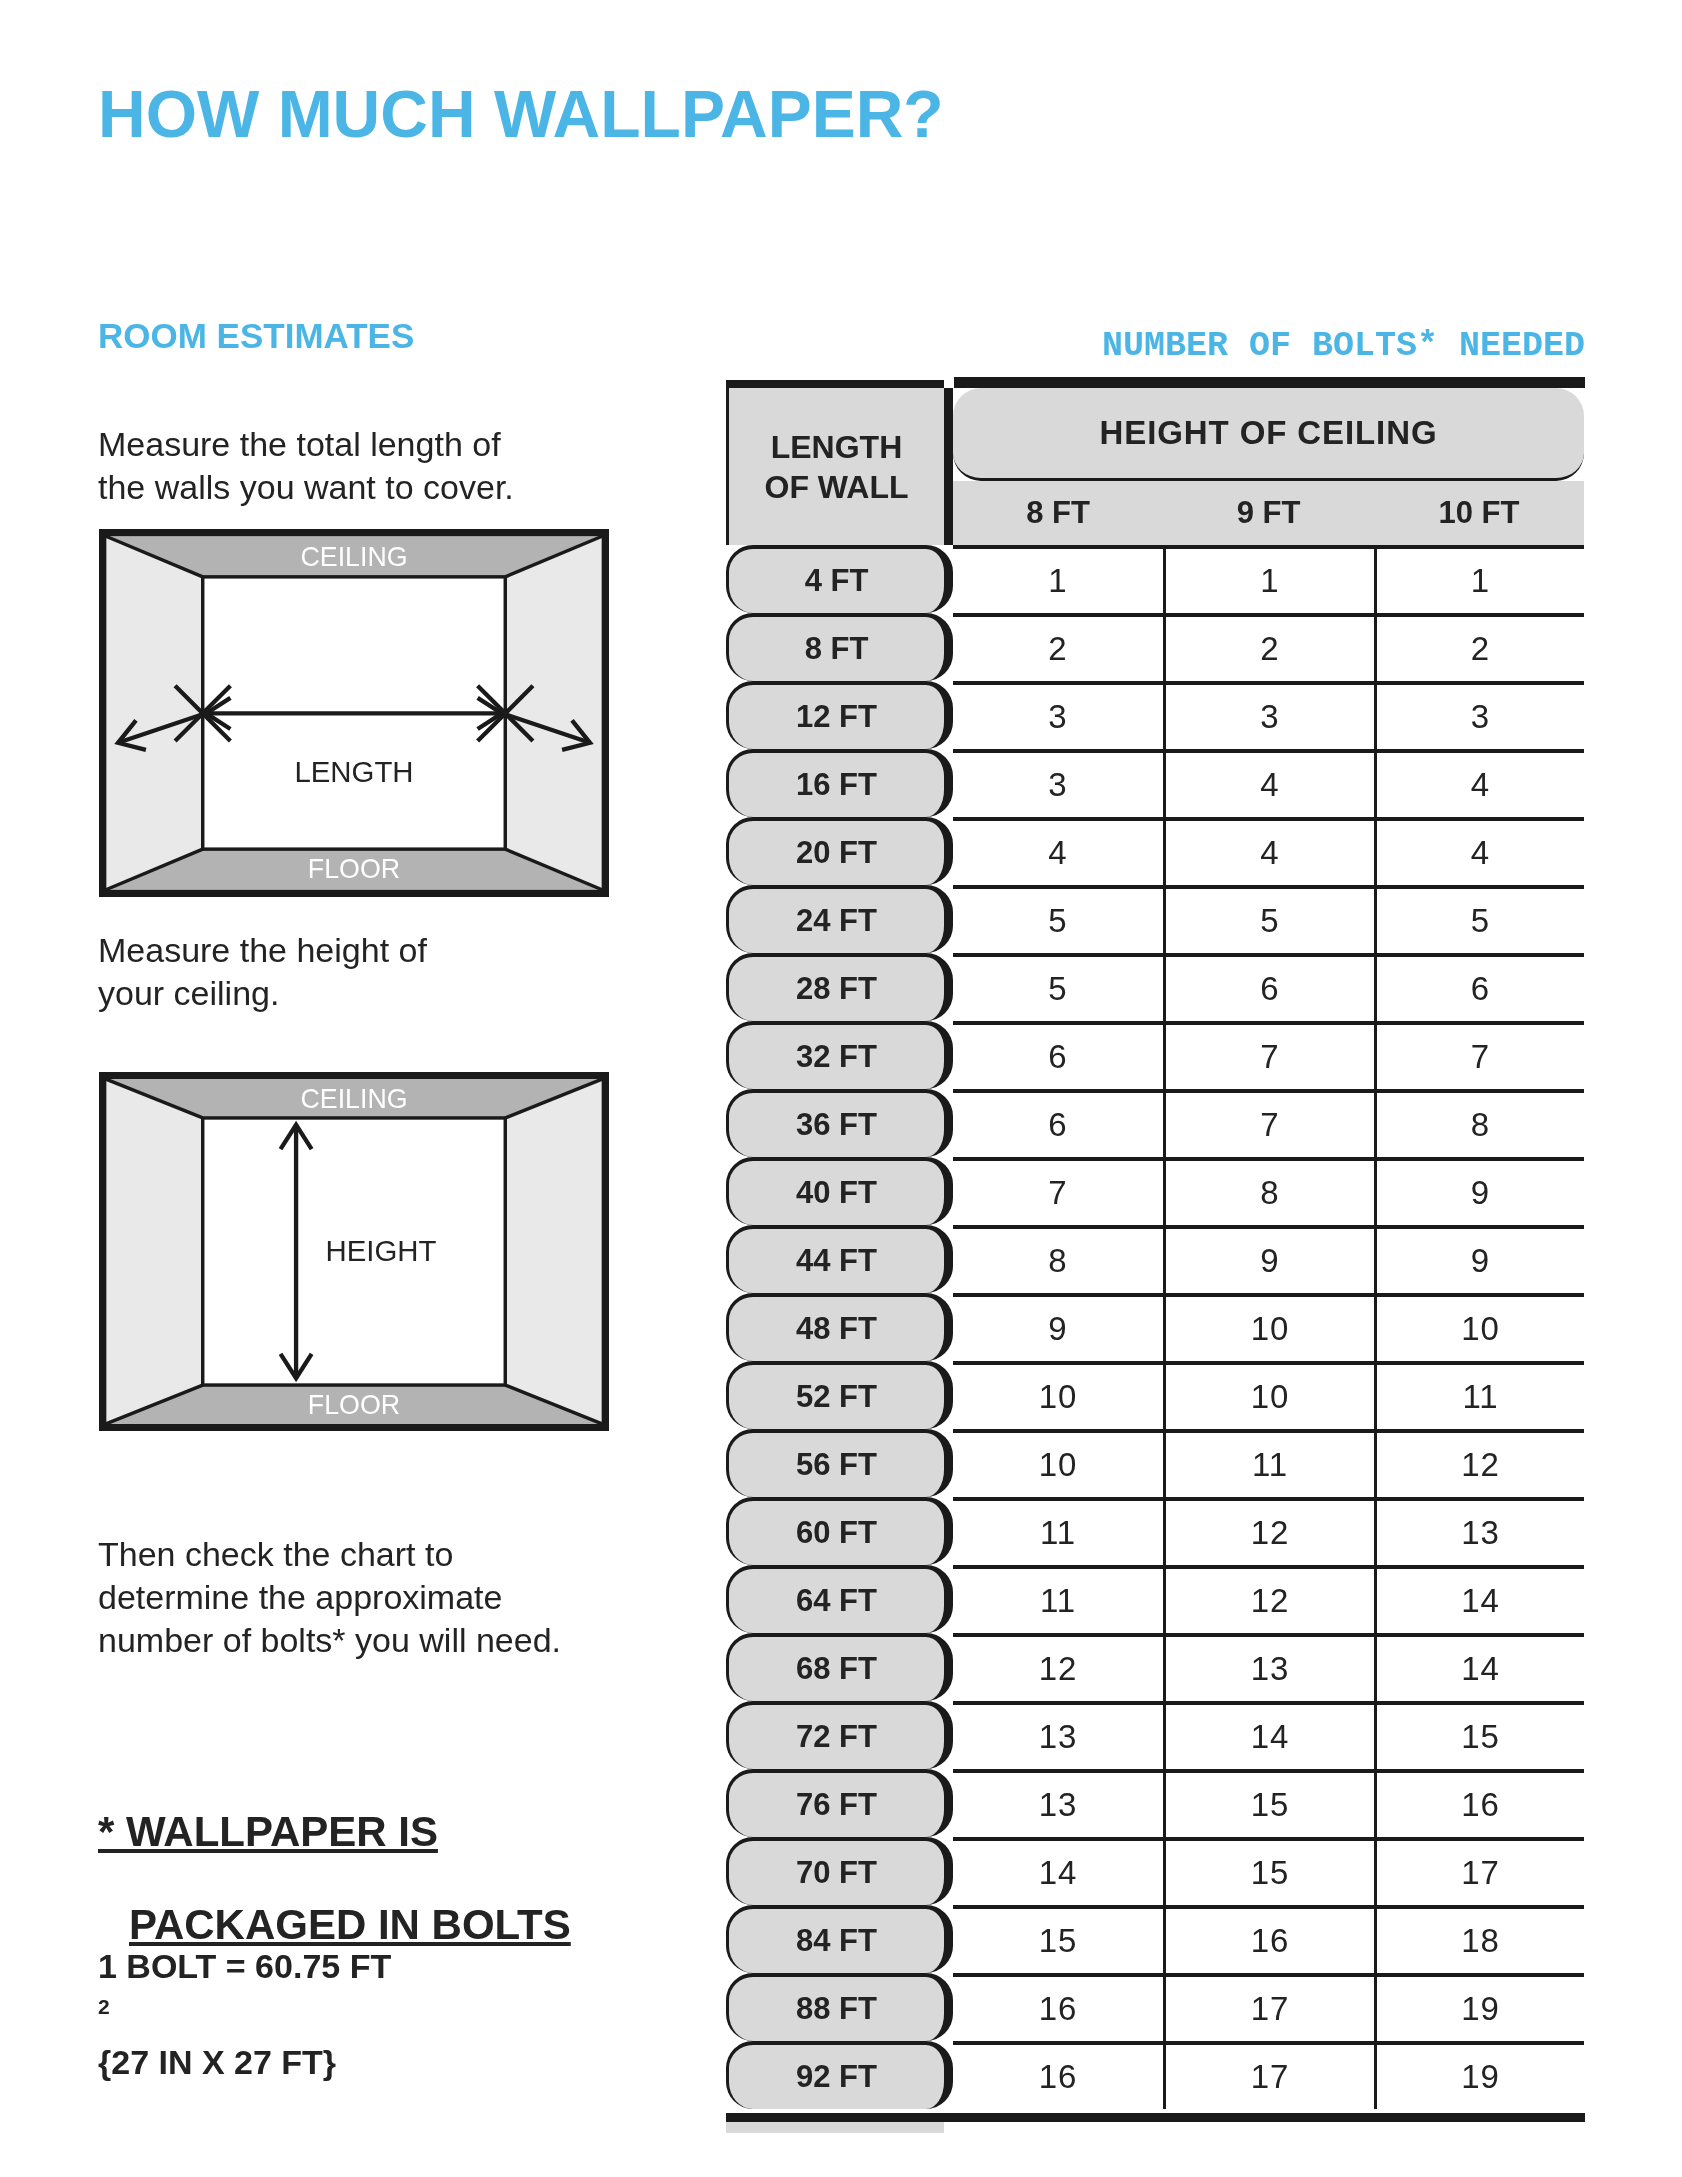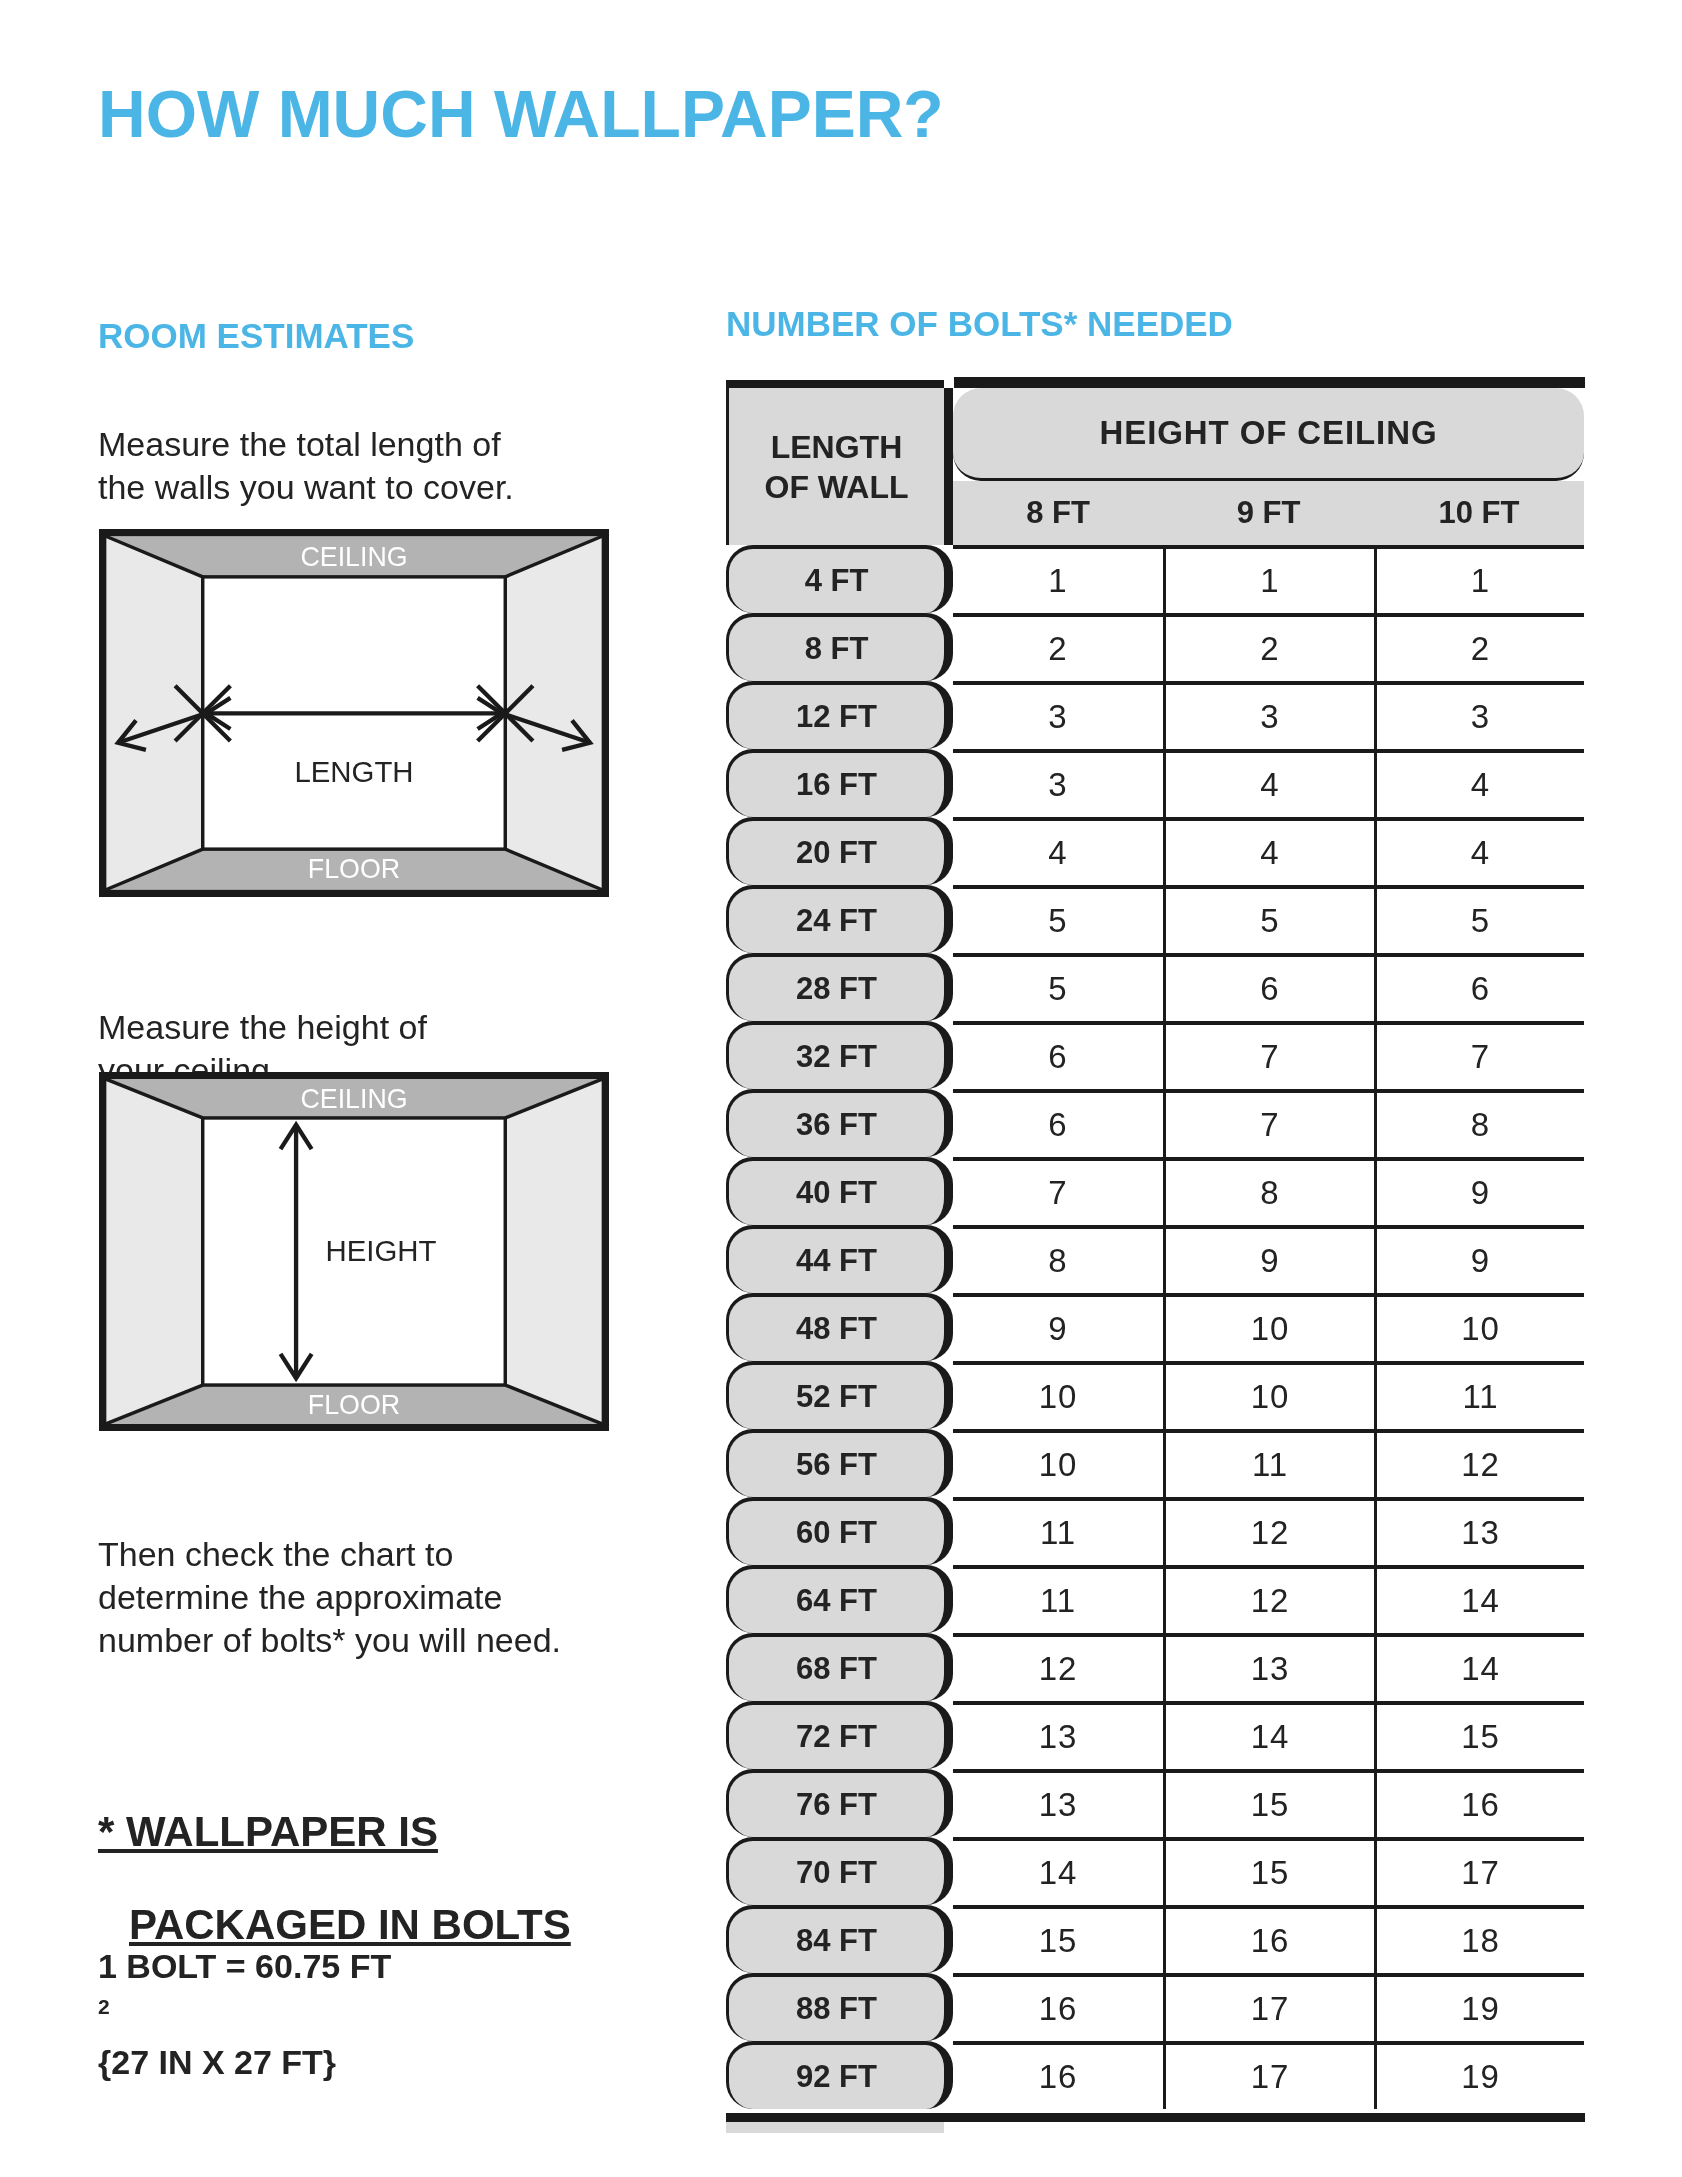--- a/index.html
+++ b/index.html
@@ -16,25 +16,25 @@
     font-family:"Liberation Sans","DejaVu Sans",sans-serif;color:var(--ink);
   }
   .page-title{
     position:absolute;left:98px;top:76px;margin:0;
     font-size:66px;font-weight:bold;color:var(--accent);letter-spacing:0;
   }
   .section-heading{
     position:absolute;margin:0;font-size:35px;font-weight:bold;color:var(--accent);
   }
   #room-estimates-heading{left:98px;top:316px;}
-  #table-title{left:726px;top:304px;width:859px;text-align:left;}
+  #table-title{left:726px;top:326px;width:859px;text-align:right;font-family:Liberation Mono, monospace;}
   .para{position:absolute;font-size:34px;line-height:43px;color:var(--ink);}
   .para span{display:block;}
   #para-intro{left:98px;top:389px;}
-  #para-height{left:98px;top:972px;}
+  #para-height{left:98px;top:895px;}
   #para-chart{left:98px;top:1499px;}
   .footnote{position:absolute;left:98px;top:1767px;font-size:42px;line-height:46px;font-weight:bold;text-decoration:underline;}
   .footnote span{display:block;}
   .footnote .indent{margin-left:31px;margin-top:47px;}
   .bolt-eq{position:absolute;left:98px;top:1908px;font-size:34px;line-height:48px;font-weight:bold;}
   .bolt-eq span{display:block;}
   .bolt-eq sup{font-size:21px;line-height:0;}
   .diagram{position:absolute;}
   #length-diagram{left:99px;top:529px;}
   #height-diagram{left:99px;top:1072px;}

